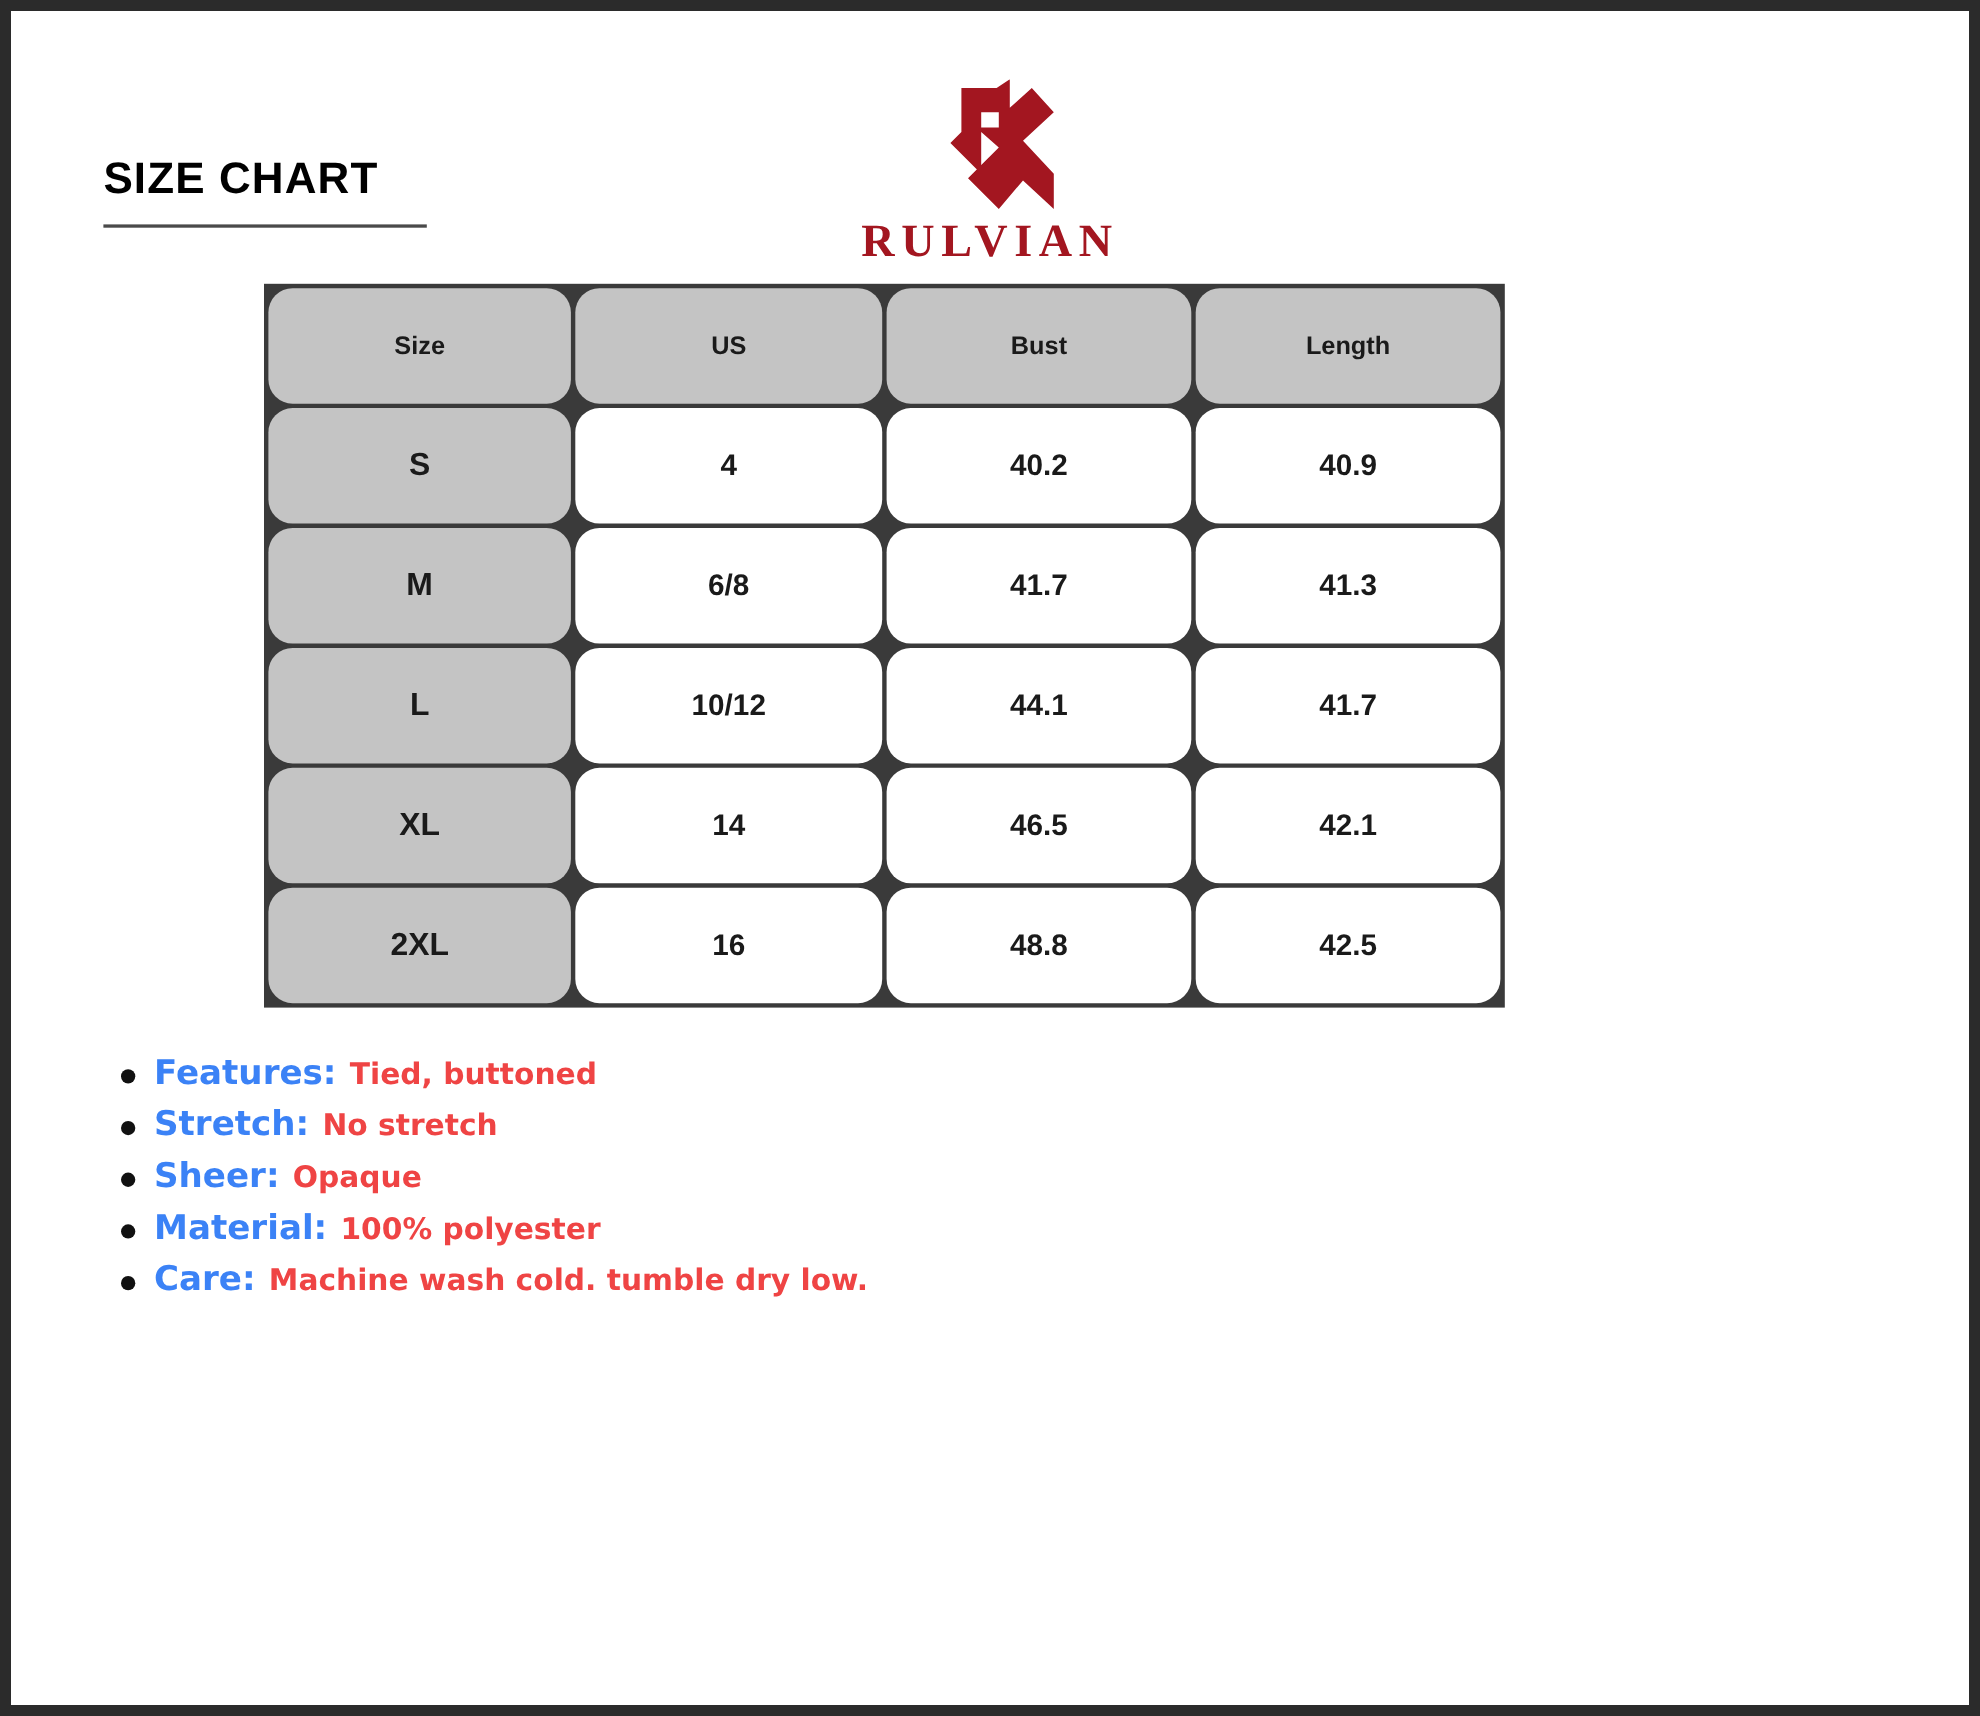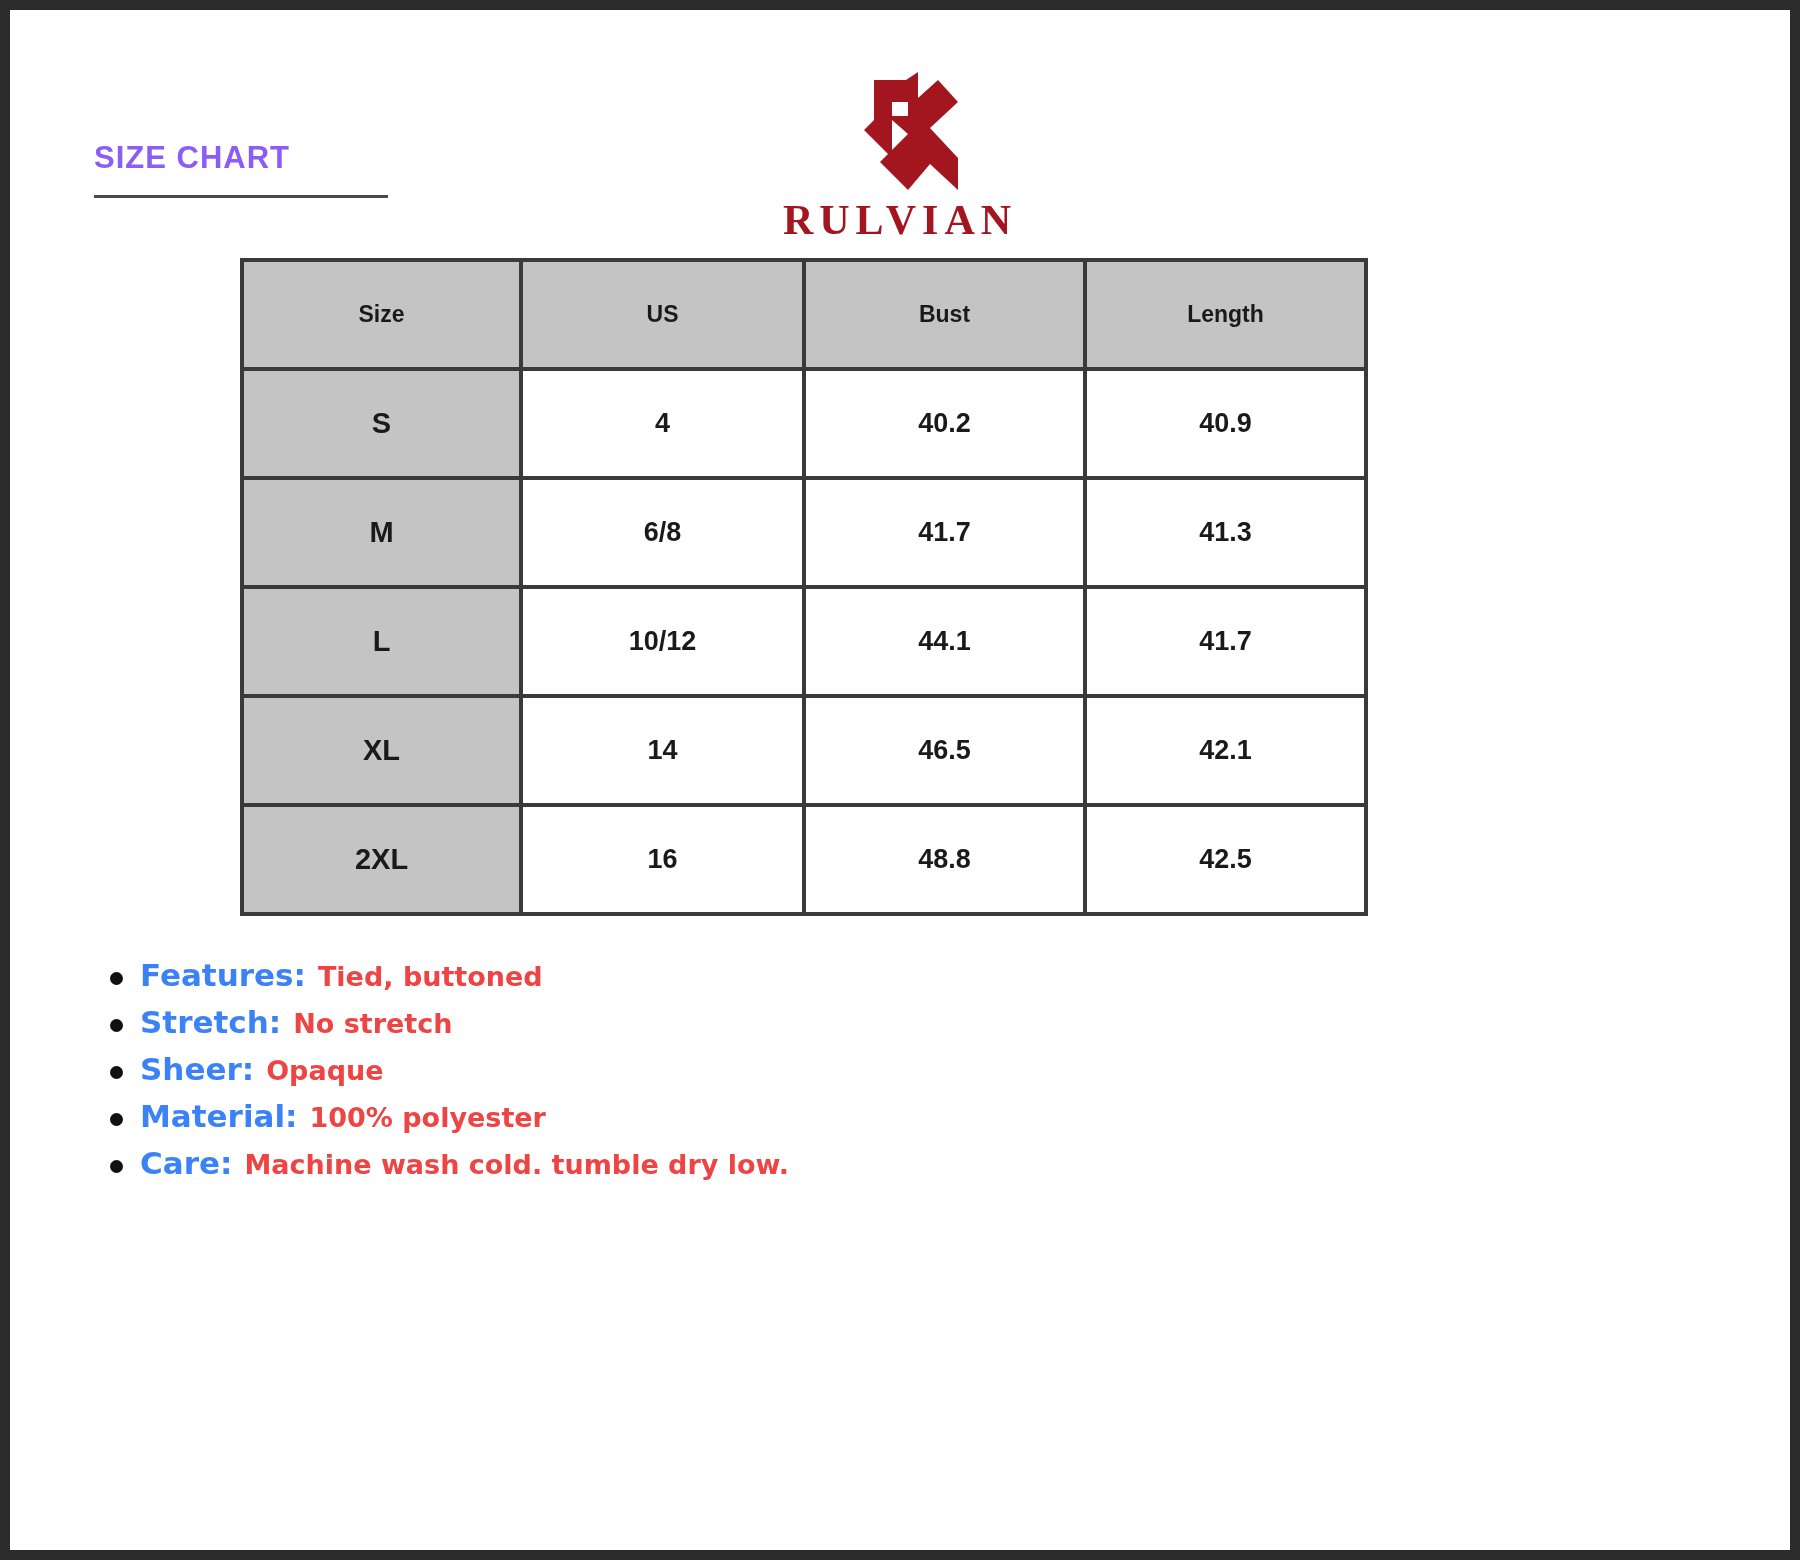--- a/index.html
+++ b/index.html
@@ -34,23 +34,23 @@
   .header {
     position: relative;
     height: 210px;
   }
   .title-block {
     position: absolute;
     left: 50px;
     top: 108px;
   }
   .title {
-    font-size: 31px;
-    font-weight: bold;
-    color: #8b5cf6;
+    font-size: 40px;
+    font-weight: bold;
+    color: #000000;
     letter-spacing: 1px;
     margin: 0;
     line-height: 1;
   }
   .title-rule {
     margin-top: 22px;
     width: 294px;
     height: 3px;
     background: #4a4a4a;
   }
@@ -91,20 +91,21 @@
   }
   table.size-table td, table.size-table th {
     background: #ffffff;
     height: 105px;
     text-align: center;
     vertical-align: middle;
     font-size: 27px;
     font-weight: bold;
     color: #1a1a1a;
     padding: 0;
+    border-radius: 22px;
   }
   table.size-table th {
     background: #c4c4c4;
     font-size: 23px;
   }
   table.size-table td.sizecell {
     background: #c4c4c4;
     font-size: 29px;
   }
   col.c-size { width: 275px; }

